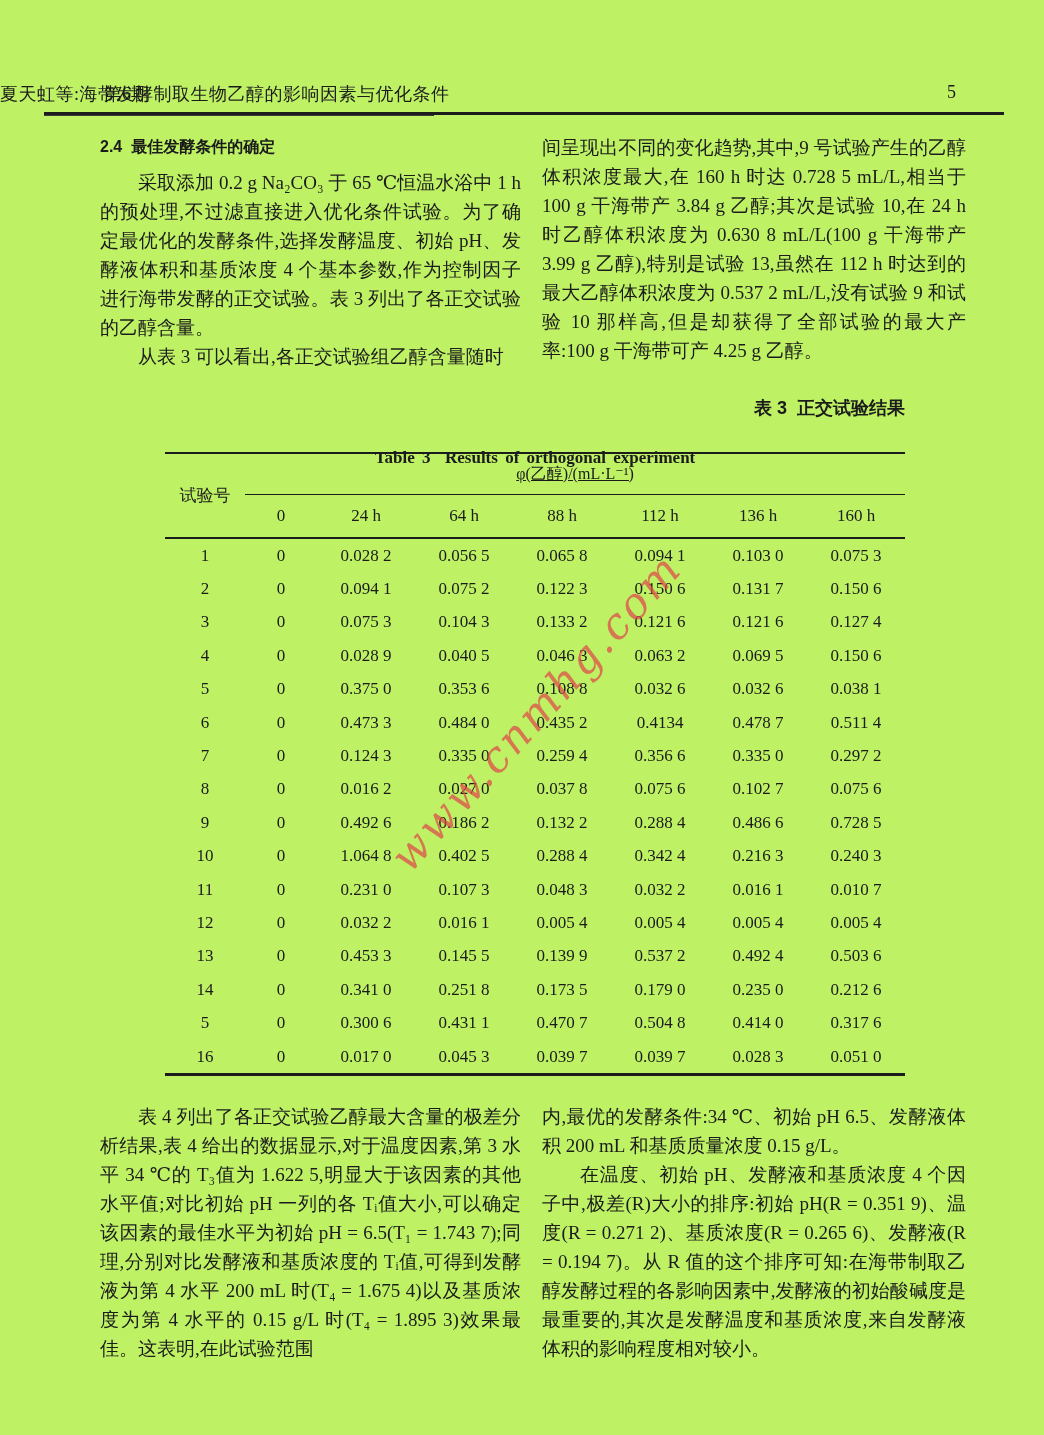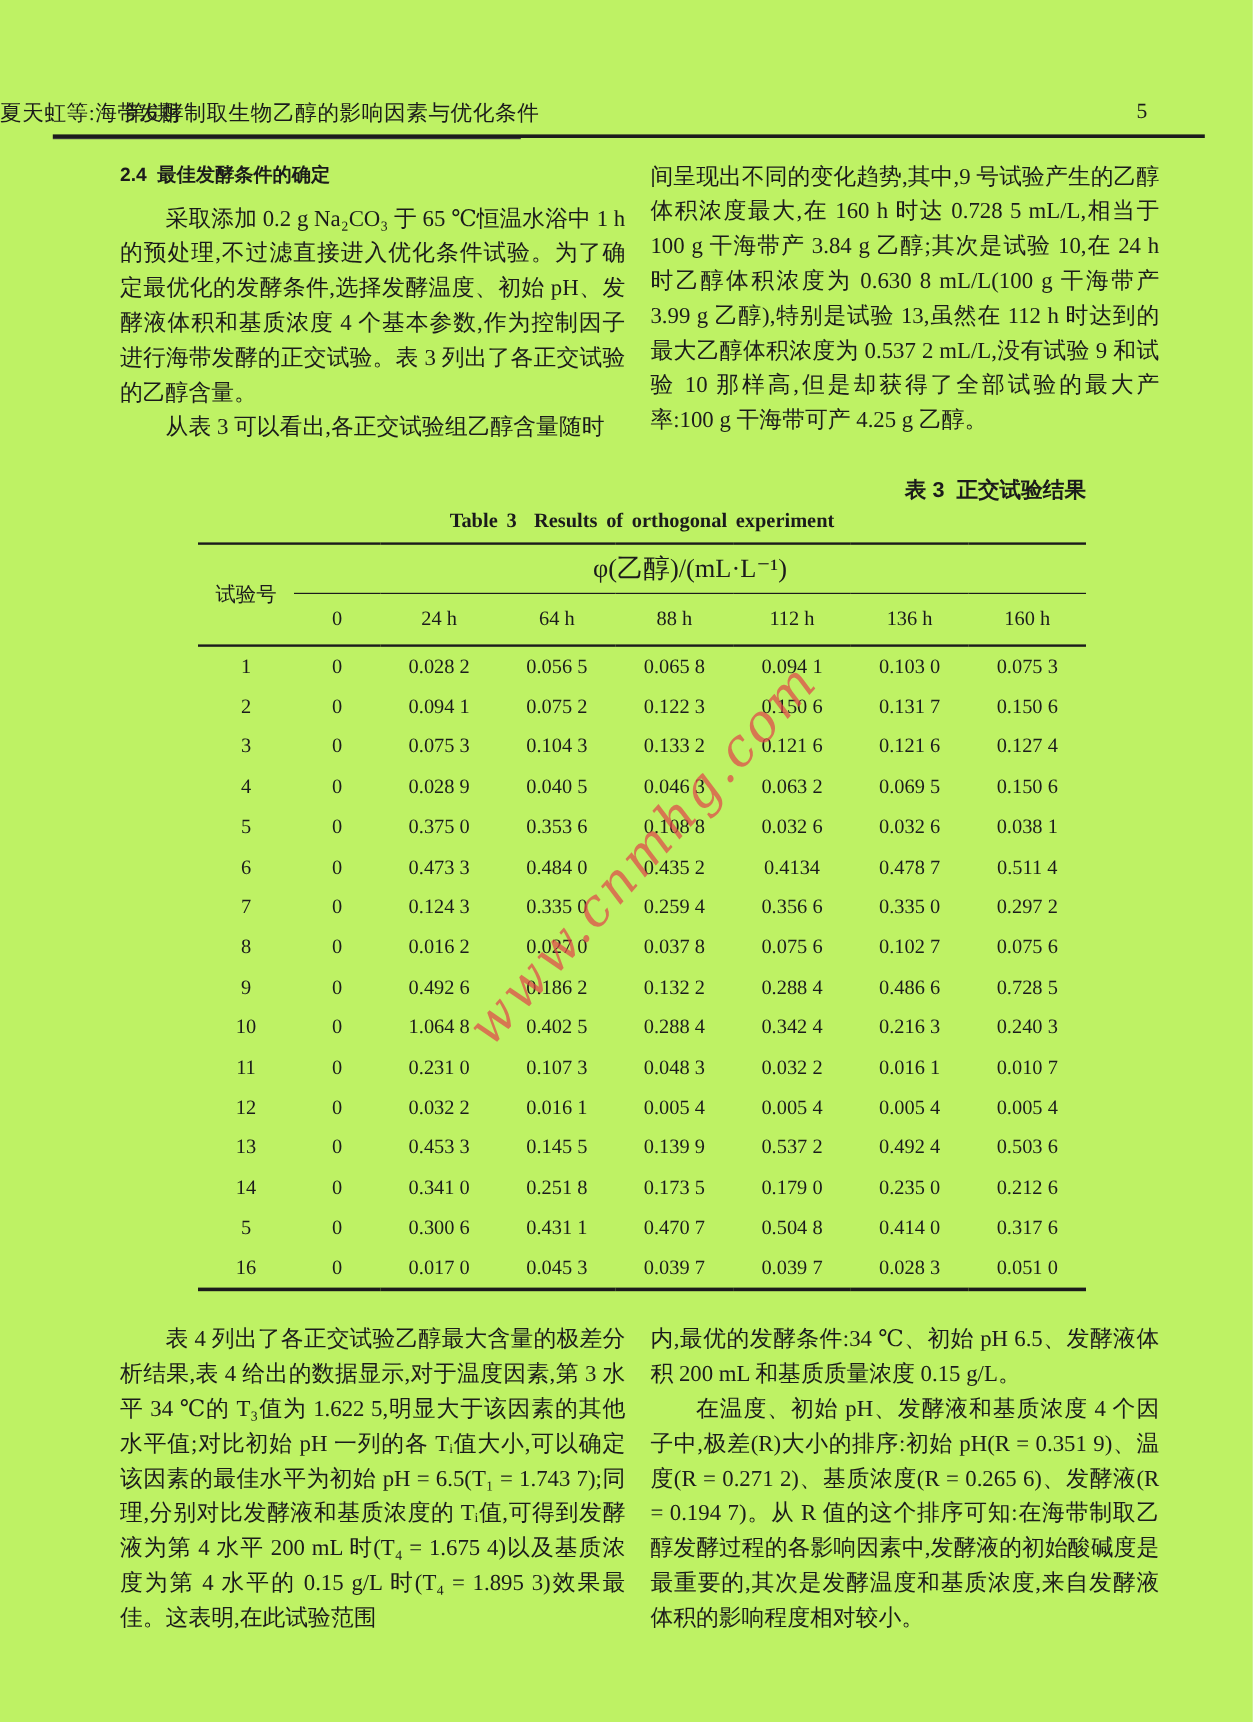--- a/index.html
+++ b/index.html
@@ -35,39 +35,39 @@
     margin: 0 0 6px 0; white-space: pre-wrap; text-align: left;
   }
 
   
   .tbl-caption-cn {
     position: absolute; top: 396px; left: 165px; width: 740px; text-align: right;
     font-family: "Liberation Sans", "DejaVu Sans", sans-serif;
     font-weight: bold; font-size: 18px; white-space: pre-wrap;
   }
   .tbl-caption-en {
-    position: absolute; top: 424px; left: 165px; width: 740px; text-align: center;
+    position: absolute; top: 448px; left: 165px; width: 740px; text-align: center;
     font-weight: bold; font-size: 17px; white-space: pre-wrap;
     word-spacing: 3px;
   }
 
   
   table.results {
     position: absolute; top: 452px; left: 165px; width: 740px;
     border-collapse: collapse; table-layout: fixed;
     border-top: 2px solid #1c1c1c;
     border-bottom: 3px solid #1c1c1c;
     font-size: 17px;
   }
   table.results th, table.results td {
     font-weight: normal; text-align: center; padding: 0;
     white-space: pre;
   }
   th.trial-col { width: 80px; border-bottom: 2px solid #1c1c1c; }
-  th.group-h   { height: 40px; border-bottom: 1.5px solid #1c1c1c; font-size: 22px; }
+  th.group-h   { height: 40px; border-bottom: 1.5px solid #1c1c1c; font-size: 16px; text-decoration: underline; }
   tr.time-row th { height: 42px; border-bottom: 2px solid #1c1c1c; }
   col.c-zero { width: 72px; }
   col.c-time { width: 98px; }
   tbody td { height: 33.4px; }
 
   
   .watermark {
     position: absolute; left: 536px; top: 712px;
     transform: translate(-50%, -50%) rotate(-48deg);
     font-family: "DejaVu Serif", serif; font-style: italic;

